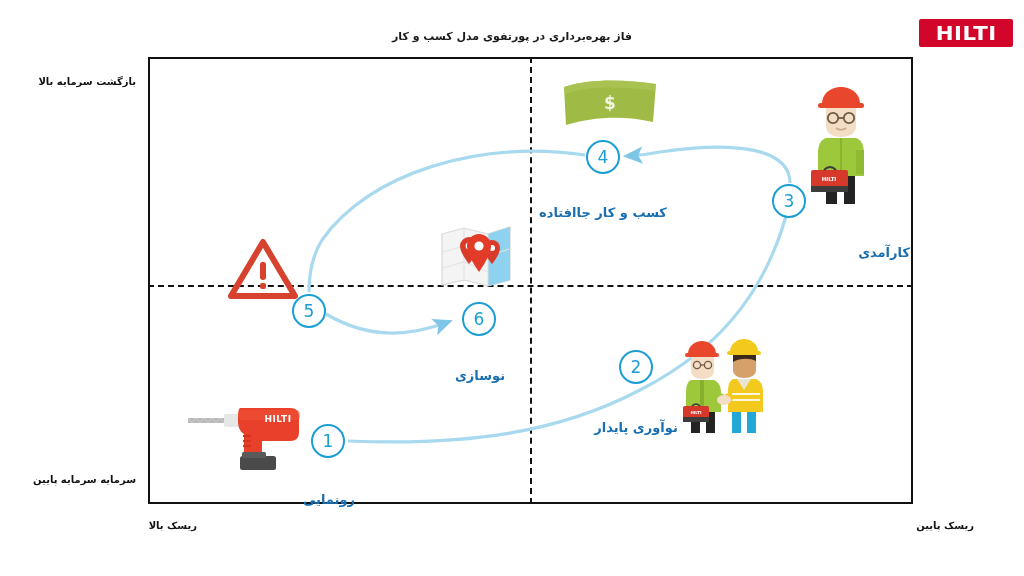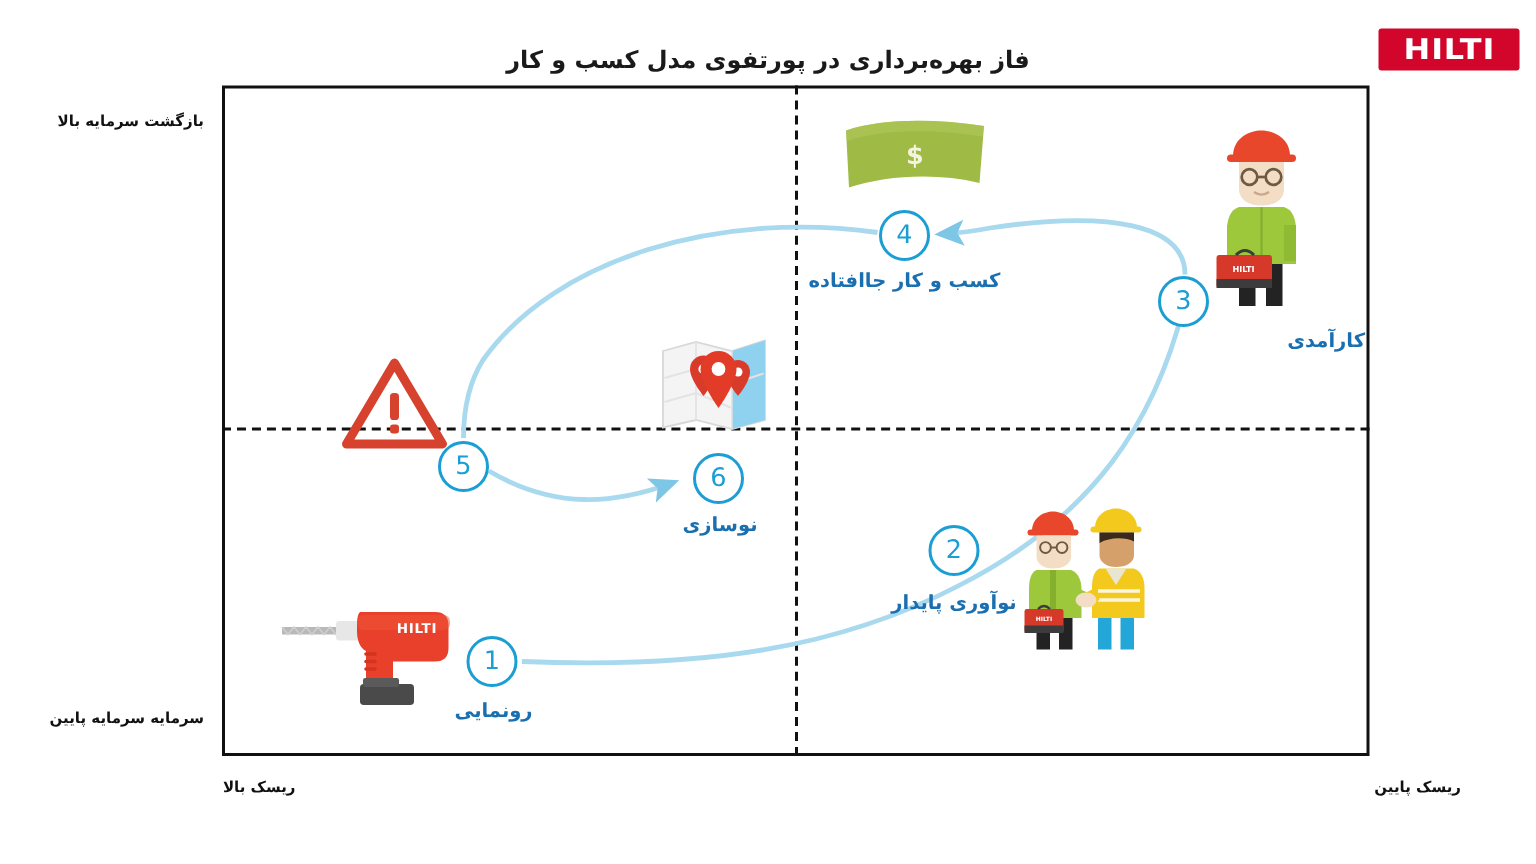--- a/index.html
+++ b/index.html
@@ -31,21 +31,21 @@
     transform:scaleX(1.12);
     direction:ltr;
   }
 
   
   .title{
     position:absolute;
     left:0;right:0;top:30px;
     text-align:center;
     color:#1a1a1a;
-    font-size:16px;
+    font-size:11px;
     font-weight:bold;
     direction:rtl;
   }
 
   
   .frame{
     position:absolute;
     left:148px;top:57px;
     width:765px;height:447px;
     border:2px solid #111111;
@@ -97,20 +97,21 @@
     direction:ltr;
   }
   .step-label{
     position:absolute;
     color:#1a6fb0;
     font-size:13px;
     font-weight:bold;
     direction:rtl;
     white-space:nowrap;
     text-align:center;
+    margin-top:25px;
   }
 
   
   .s1{left:311px;top:424px;}      .l1{left:254px;top:467px;width:150px;}
   .s2{left:619px;top:350px;}      .l2{left:561px;top:395px;width:150px;}
   .s3{left:772px;top:184px;}      .l3{left:760px;top:220px;width:150px;text-align:right;}
   .s4{left:586px;top:140px;}      .l4{left:528px;top:180px;width:150px;}
   .s5{left:292px;top:294px;}      .l5{left:123px;top:329px;width:260px;}
   .s6{left:462px;top:302px;}      .l6{left:405px;top:343px;width:150px;text-align:center;}
 

